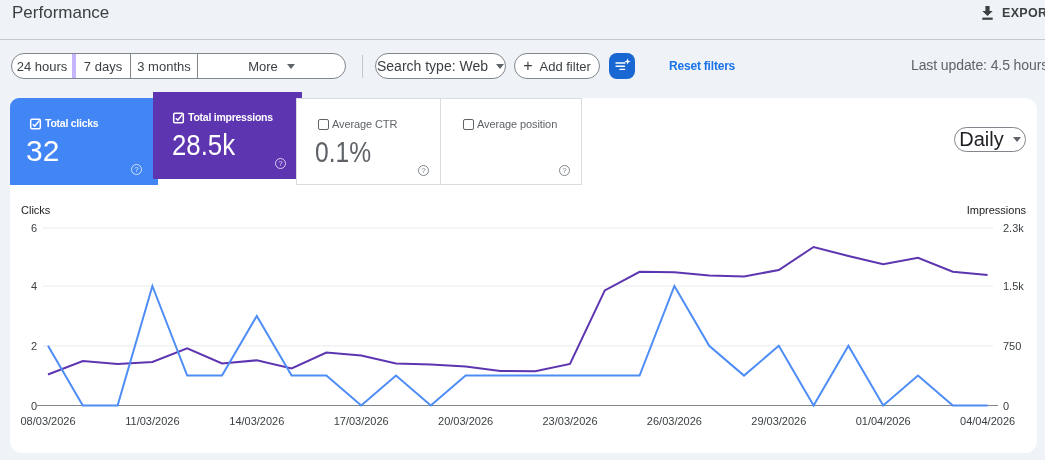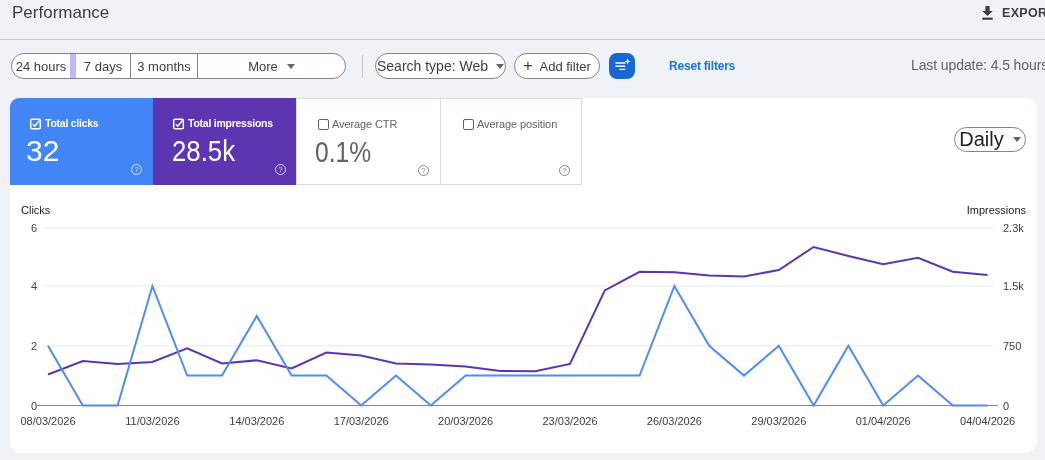--- a/index.html
+++ b/index.html
@@ -16,21 +16,21 @@
 
 <svg class="abs" style="left:980px; top:5px;" width="15" height="16" viewBox="0 0 15 16">
   <path d="M5.4 1 h4.2 v5 h3.1 L7.5 11 2.3 6 h3.1 Z" fill="#3c4043"></path>
   <rect x="2.3" y="12.6" width="10.4" height="2.2" fill="#3c4043"></rect>
 </svg>
 <div class="abs" style="left:1002px; top:6px; font-size:12.5px; font-weight:bold; letter-spacing:0.3px; color:#3c4043;">EXPORT</div>
 
 <div class="abs" style="left:0; top:39px; width:1045px; height:1px; background:#c4c7cc;"></div>
 
 <div class="abs" style="left:11px; top:53px; width:335px; height:26px; border:1px solid #80868b; border-radius:13px; background:#fff; display:flex; font-size:13px; color:#3c4043;">
-  <div style="flex:0 0 64px; display:flex; align-items:center; justify-content:center; border-right:6px solid #c4b5fd;">24 hours</div>
+  <div style="flex:0 0 64px; display:flex; align-items:center; justify-content:center; border-right:4px solid #c4b5fd;">24 hours</div>
   <div style="flex:0 0 55px; display:flex; align-items:center; justify-content:center; border-right:1px solid #80868b;">7 days</div>
   <div style="flex:0 0 67px; display:flex; align-items:center; justify-content:center; border-right:1px solid #80868b;">3 months</div>
   <div style="flex:1; display:flex; align-items:center; justify-content:center;">More<span class="caret" style="margin-left:9px;"></span></div>
 </div>
 
 <div class="abs" style="left:362px; top:55px; width:1px; height:23px; background:#c4c7cc;"></div>
 
 <div class="abs pill" style="left:375px; top:53px; width:131px; height:26px; display:flex; align-items:center; justify-content:center; font-size:14px; color:#3c4043;">
   Search type: Web<span class="caret" style="margin-left:8px;"></span>
 </div>
@@ -59,21 +59,21 @@
 <div class="abs" style="left:10px; top:98px; width:148px; height:87px; background:#4285f4; border-radius:9px 0 0 0; color:#fff;">
   <svg class="abs" style="left:19px; top:19px;" width="13" height="13" viewBox="0 0 13 13">
     <rect x="1.7" y="2.2" width="9.6" height="9.6" rx="1.2" fill="none" stroke="#fff" stroke-width="1.5"></rect>
     <path d="M3.8 7.2 5.8 9.2 10.4 3.4" stroke="#fff" stroke-width="1.5" fill="none"></path>
   </svg>
   <div class="abs" style="left:35px; top:19px; font-size:10.5px; font-weight:bold; letter-spacing:-0.25px;">Total clicks</div>
   <div class="abs" style="left:16px; top:36px; font-size:30px;">32</div>
   <div class="abs" style="left:121px; top:66px; width:11px; height:11px; border:1px solid rgba(255,255,255,.75); border-radius:50%; font-size:8px; text-align:center; line-height:10px; color:rgba(255,255,255,.8);">?</div>
 </div>
 
-<div class="abs" style="left:153px; top:98px; width:149px; height:87px; background:#5e35b1; color:#fff;">
+<div class="abs" style="left:153px; top:92px; width:149px; height:87px; background:#5e35b1; color:#fff;">
   <svg class="abs" style="left:19px; top:19px;" width="13" height="13" viewBox="0 0 13 13">
     <rect x="1.7" y="2.2" width="9.6" height="9.6" rx="1.2" fill="none" stroke="#fff" stroke-width="1.5"></rect>
     <path d="M3.8 7.2 5.8 9.2 10.4 3.4" stroke="#fff" stroke-width="1.5" fill="none"></path>
   </svg>
   <div class="abs" style="left:35px; top:19px; font-size:10.5px; font-weight:bold; letter-spacing:-0.25px;">Total impressions</div>
   <div class="abs" style="left:19px; top:36px; font-size:30px; transform:scaleX(.86); transform-origin:0 0;">28.5k</div>
   <div class="abs" style="left:122px; top:66px; width:11px; height:11px; border:1px solid rgba(255,255,255,.75); border-radius:50%; font-size:8px; text-align:center; line-height:10px; color:rgba(255,255,255,.8);">?</div>
 </div>
 
 <div class="abs" style="left:296px; top:98px; width:145px; height:87px; background:#fff; border:1px solid #dadce0; color:#5f6368;">

